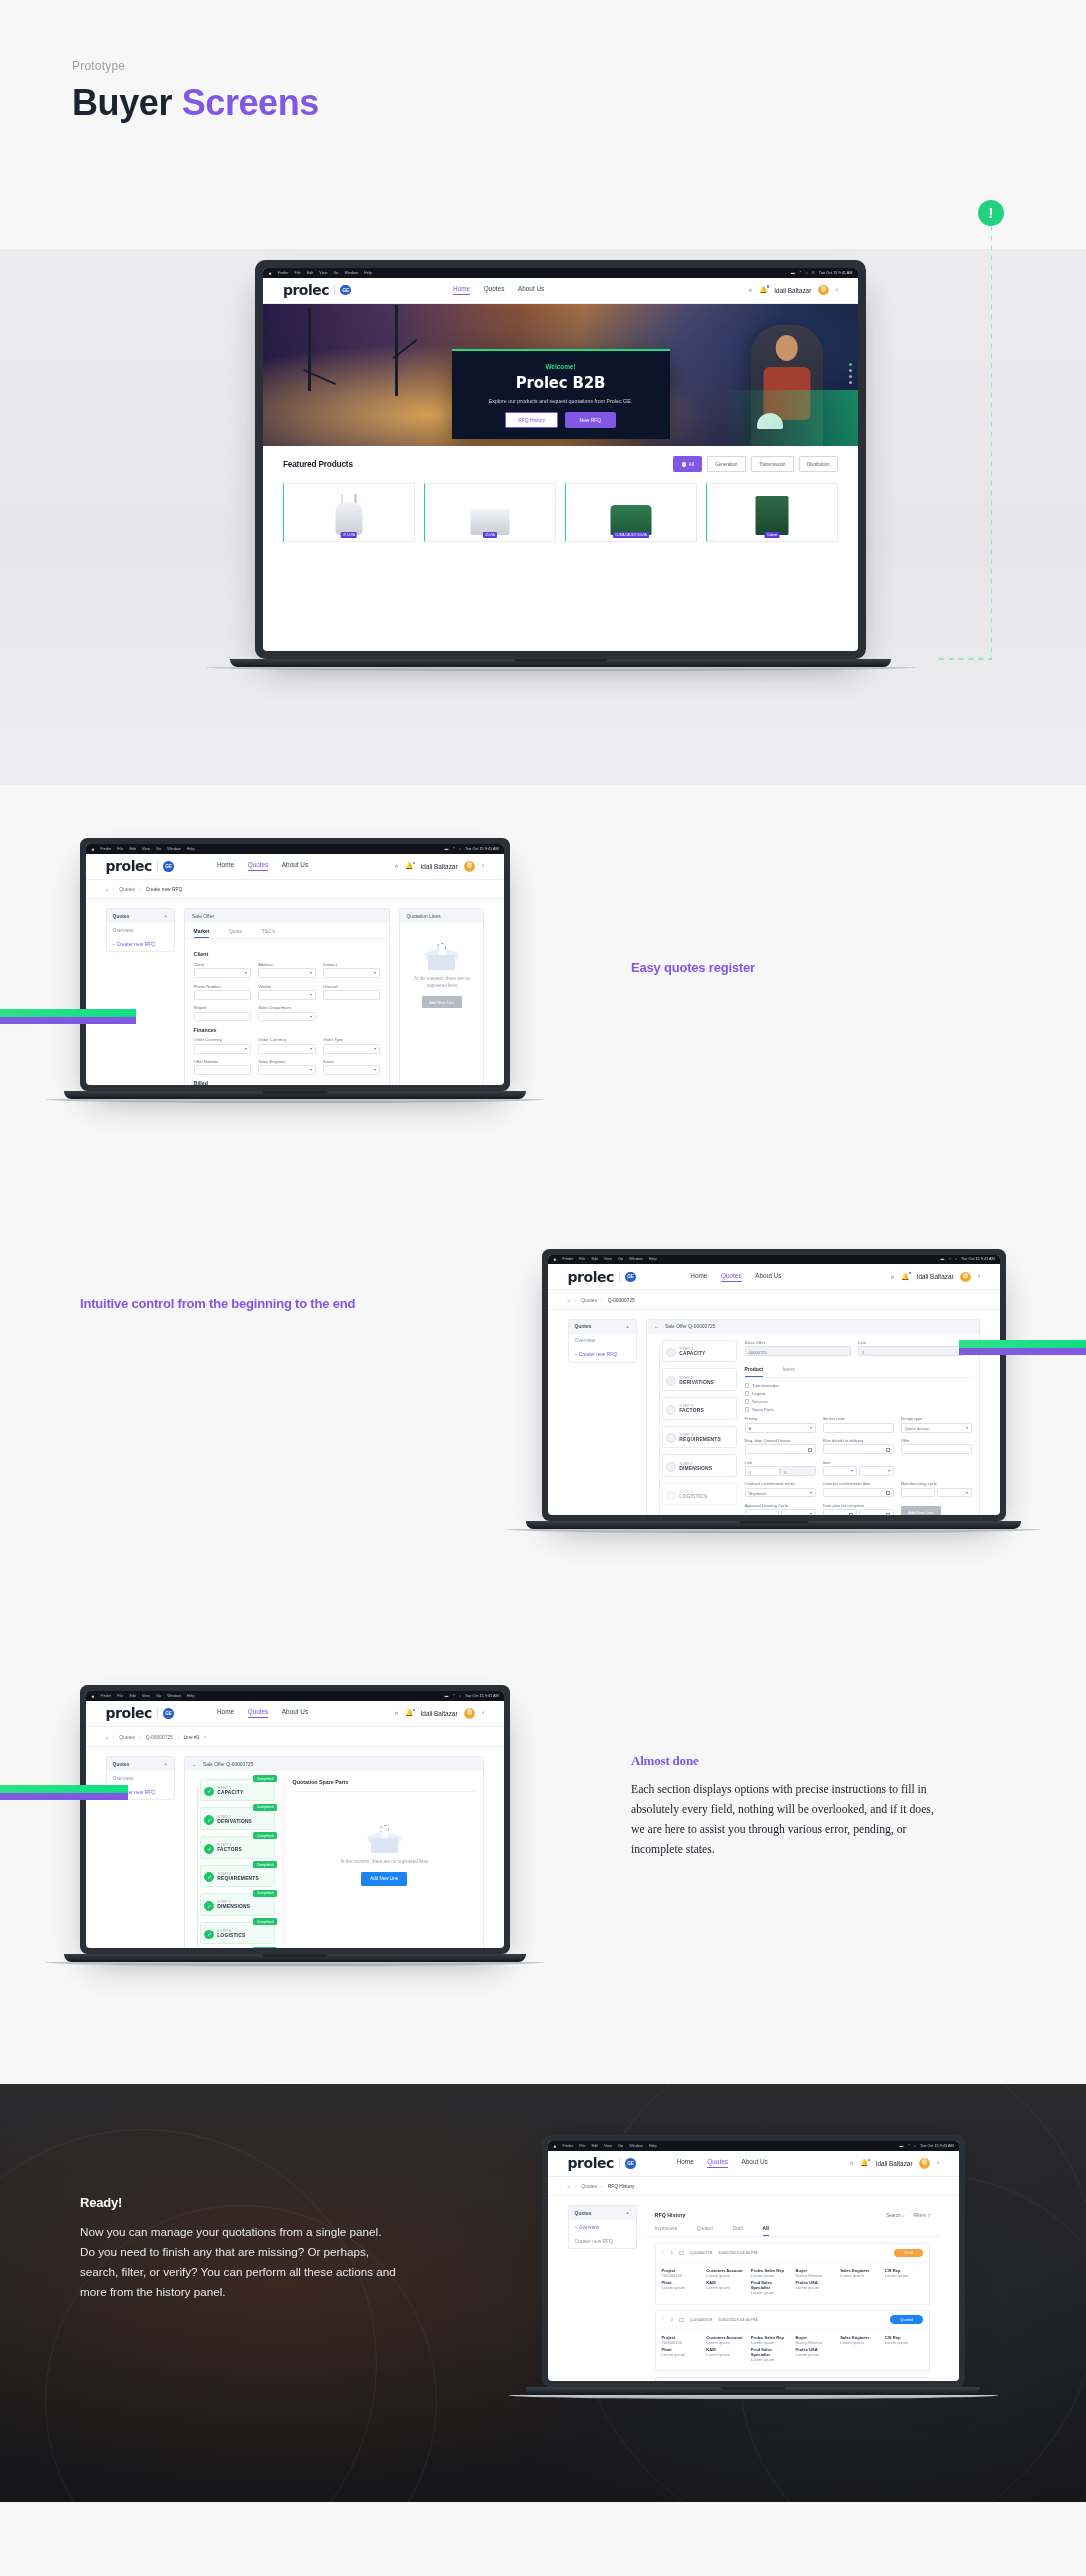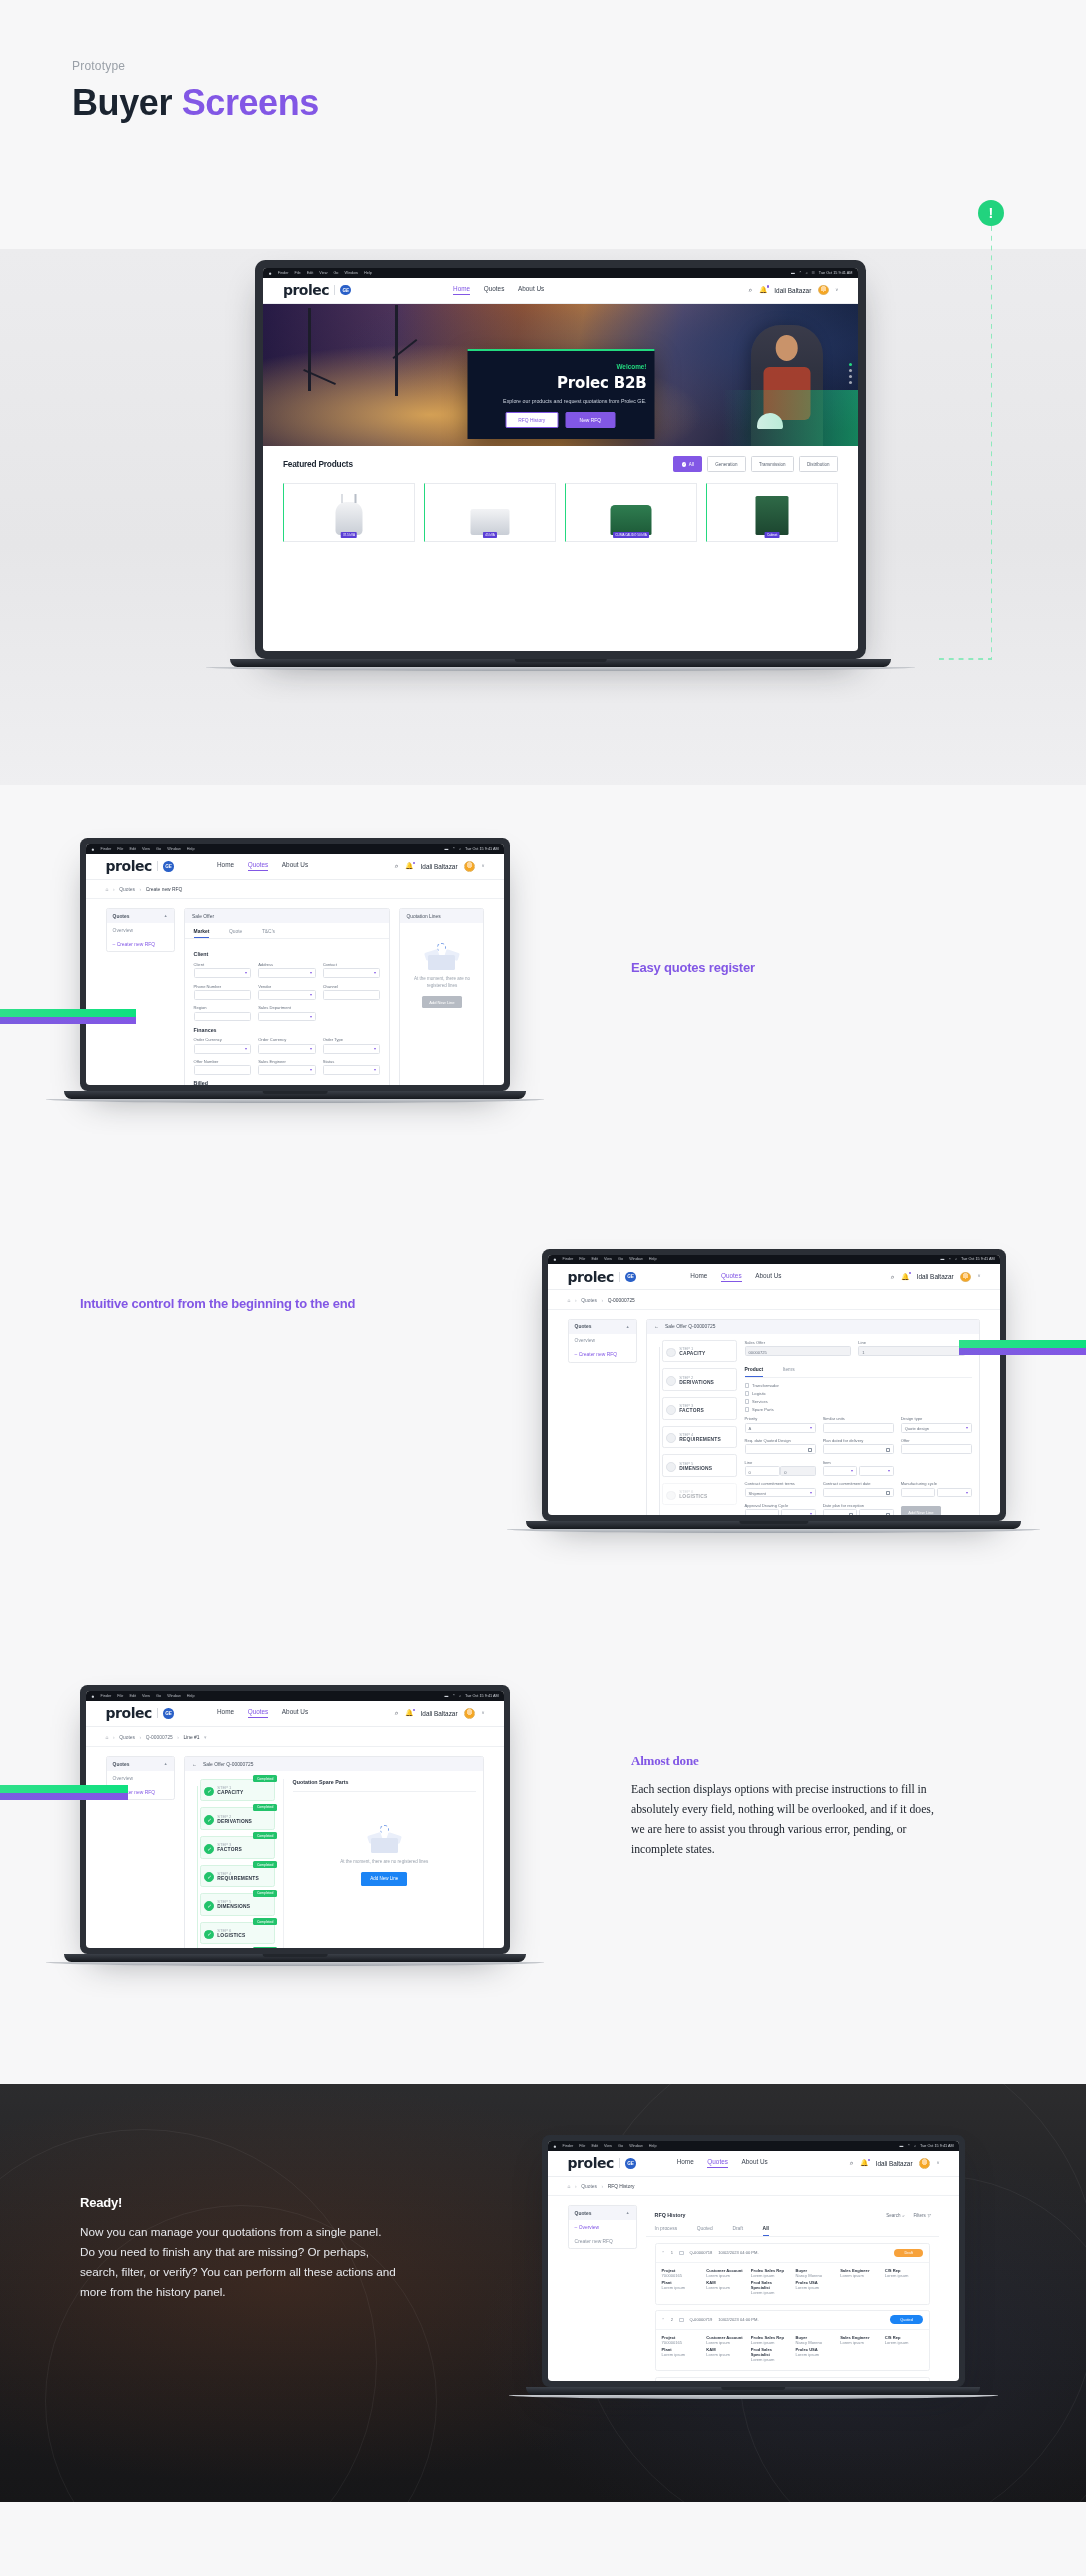--- a/index.html
+++ b/index.html
@@ -139,22 +139,22 @@
     box-shadow: -4.5px 0 13.6px rgba(0,0,0,.25);
   }
   .worker .head { position:absolute; left:50%; transform:translateX(-50%); top:10.6px; width:22.6px;height:26px;border-radius:50%; background:#c9936a;}
   .worker .vest { position:absolute; left:50%; transform:translateX(-50%); top:42px; width:47px;height:53px; background:#c9442a; border-radius:6px; opacity:.75;}
   .worker .helmet { position:absolute; left:6px; bottom:16.6px; width:26px;height:16.6px;border-radius:15px 15px 3px 3px;background:#eef1f4;}
   .green-strip{ position:absolute; right:0; bottom:0; width:136px;height:56px;
     background: linear-gradient(90deg, rgba(26,219,128,.0), rgba(26,219,128,.55));
   }
   .promo-card {
     position: absolute; left: 50%; transform: translateX(-50%); top: 45px;
-    width: 187px; background: #0b1429; border-top: 2.3px solid #23d97f;
-    padding: 12px 7.5px 10.6px; text-align: right;
+    width: 218px; background: #0b1429; border-top: 2.3px solid #23d97f;
+    padding: 12px 7.5px 10.6px; text-align: center;
     box-shadow: 0 7.5px 22.6px rgba(0,0,0,.4);
   }
   .promo-card .welcome { color: #23d97f; font-size: 6.4px; font-weight: 700; margin-bottom: 4.5px; }
   .promo-card .h1 { color: #fff; font-size: 15px; font-weight: 700; letter-spacing: -0.2px; font-family:"DejaVu Sans", sans-serif; margin-bottom: 6px;}
   .promo-card .sub { color: #cdd4e0; font-size: 5.3px; margin-bottom: 8.3px; }
   .promo-btns { display: flex; gap: 6.8px; justify-content: center; }
   .btn-ghost { border: 0.8px solid #8257e5; background: #fff; color: #8257e5; font-size: 4.9px; padding: 4.5px 12px; border-radius: 1.5px; }
   .btn-solid { background: #8257e5; color: #fff; font-size: 4.9px; padding: 4.5px 13.6px; border-radius: 1.5px; border: 0.8px solid #8257e5; }
   .dots-rail { position:absolute; right:6px; top:59px; display:flex; flex-direction:column; gap:3px;}
   .dots-rail i { width:3px;height:3px;border-radius:50%;background:#fff; display:block; opacity:.6;}

